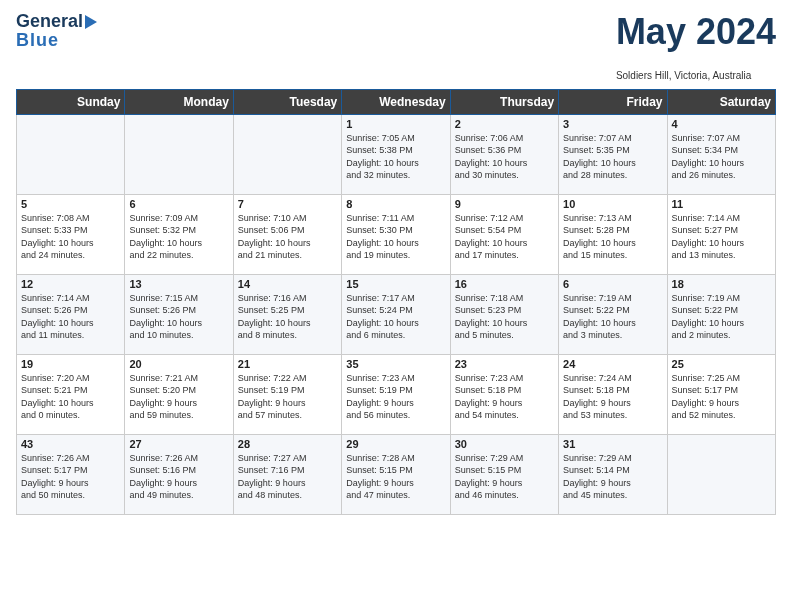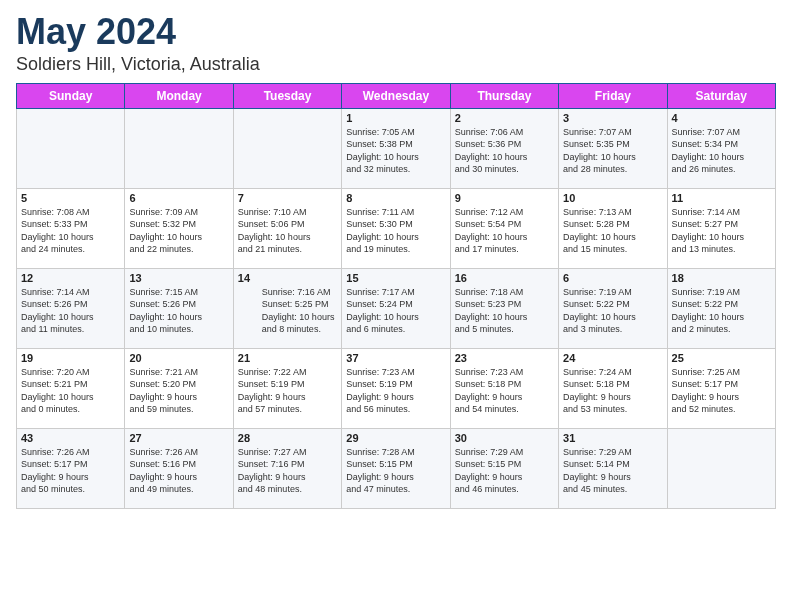--- a/index.html
+++ b/index.html
@@ -45,36 +45,36 @@
     }
     .header-right {
     }
     .month-title {
       font-size: 36px;
       font-weight: bold;
       color: #1a3a5c;
       line-height: 1.1;
     }
     .location {
-      font-size: 18px;
+      font-size: 10px;
       color: #333;
-      margin-top: 2px;
+      margin-top: 18px;
     }
     table {
       width: 100%;
       border-collapse: collapse;
       table-layout: fixed;
     }
     thead th {
-      background: #d946ef;
+      background: #404040;
       color: #fff;
       font-size: 12px;
       font-weight: bold;
       padding: 5px 4px;
-      text-align: center;
+      text-align: right;
       border: 1px solid #1a5a9a;
     }
     tbody td {
       border: 1px solid #ccc;
       vertical-align: top;
       padding: 3px 4px;
       font-size: 9.5px;
       color: #222;
       height: 80px;
       background: #fff;
@@ -100,20 +100,30 @@
     }
     tbody tr:nth-child(odd) td.empty-cell {
       background: #f5f7fa !important;
     }
   </style>
 </head>
 <body>
 
 <div class="page">
   <div class="header">
+    <div class="logo">
+      <div style="display:flex;align-items:center;">
+        <span class="logo-text">
+          <span style="color:#1a3a5c;">General</span><span class="logo-arrow"></span>
+        </span>
+      </div>
+      <div style="display:flex;align-items:center;margin-top:-2px;">
+        <span style="font-size:18px;font-weight:bold;color:#2a6db5;letter-spacing:1px;">Blue</span>
+      </div>
+    </div>
     <div class="header-right">
       <div class="month-title">May 2024</div>
       <div class="location">Soldiers Hill, Victoria, Australia</div>
     </div>
   </div>
 
   <table>
     <thead>
       <tr>
       <th>Sunday</th>
@@ -220,21 +230,21 @@
           </td>
           <td>
             <div class="day-number">13</div>
             <div class="day-info" style="white-space: pre-line;">Sunrise: 7:15 AM
 Sunset: 5:26 PM
 Daylight: 10 hours
 and 10 minutes.</div>
           </td>
           <td>
             <div class="day-number">14</div>
-            <div class="day-info" style="white-space: pre-line; margin-left: 24px;">Sunrise: 7:16 AM
+            <div class="day-info" style="white-space: pre-line;">Sunrise: 7:16 AM
 Sunset: 5:25 PM
 Daylight: 10 hours
 and 8 minutes.</div>
           </td>
           <td>
             <div class="day-number">15</div>
             <div class="day-info" style="white-space: pre-line;">Sunrise: 7:17 AM
 Sunset: 5:24 PM
 Daylight: 10 hours
 and 6 minutes.</div>
@@ -277,21 +287,21 @@
 and 59 minutes.</div>
           </td>
           <td>
             <div class="day-number">21</div>
             <div class="day-info" style="white-space: pre-line;">Sunrise: 7:22 AM
 Sunset: 5:19 PM
 Daylight: 9 hours
 and 57 minutes.</div>
           </td>
           <td>
-            <div class="day-number">37</div>
+            <div class="day-number">35</div>
             <div class="day-info" style="white-space: pre-line;">Sunrise: 7:23 AM
 Sunset: 5:19 PM
 Daylight: 9 hours
 and 56 minutes.</div>
           </td>
           <td>
             <div class="day-number">23</div>
             <div class="day-info" style="white-space: pre-line;">Sunrise: 7:23 AM
 Sunset: 5:18 PM
 Daylight: 9 hours

